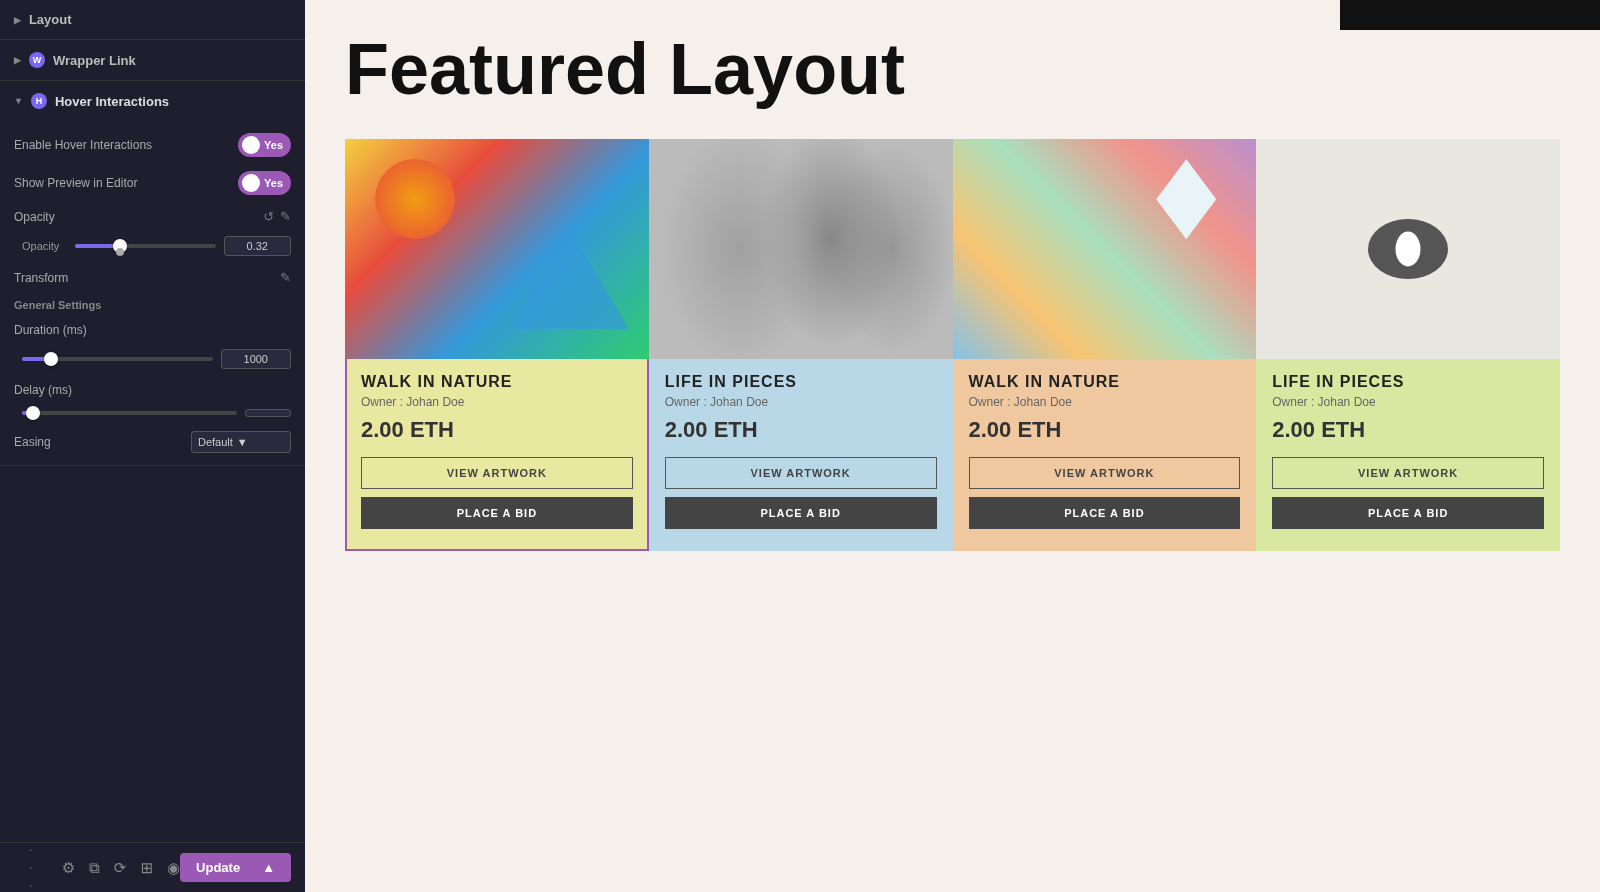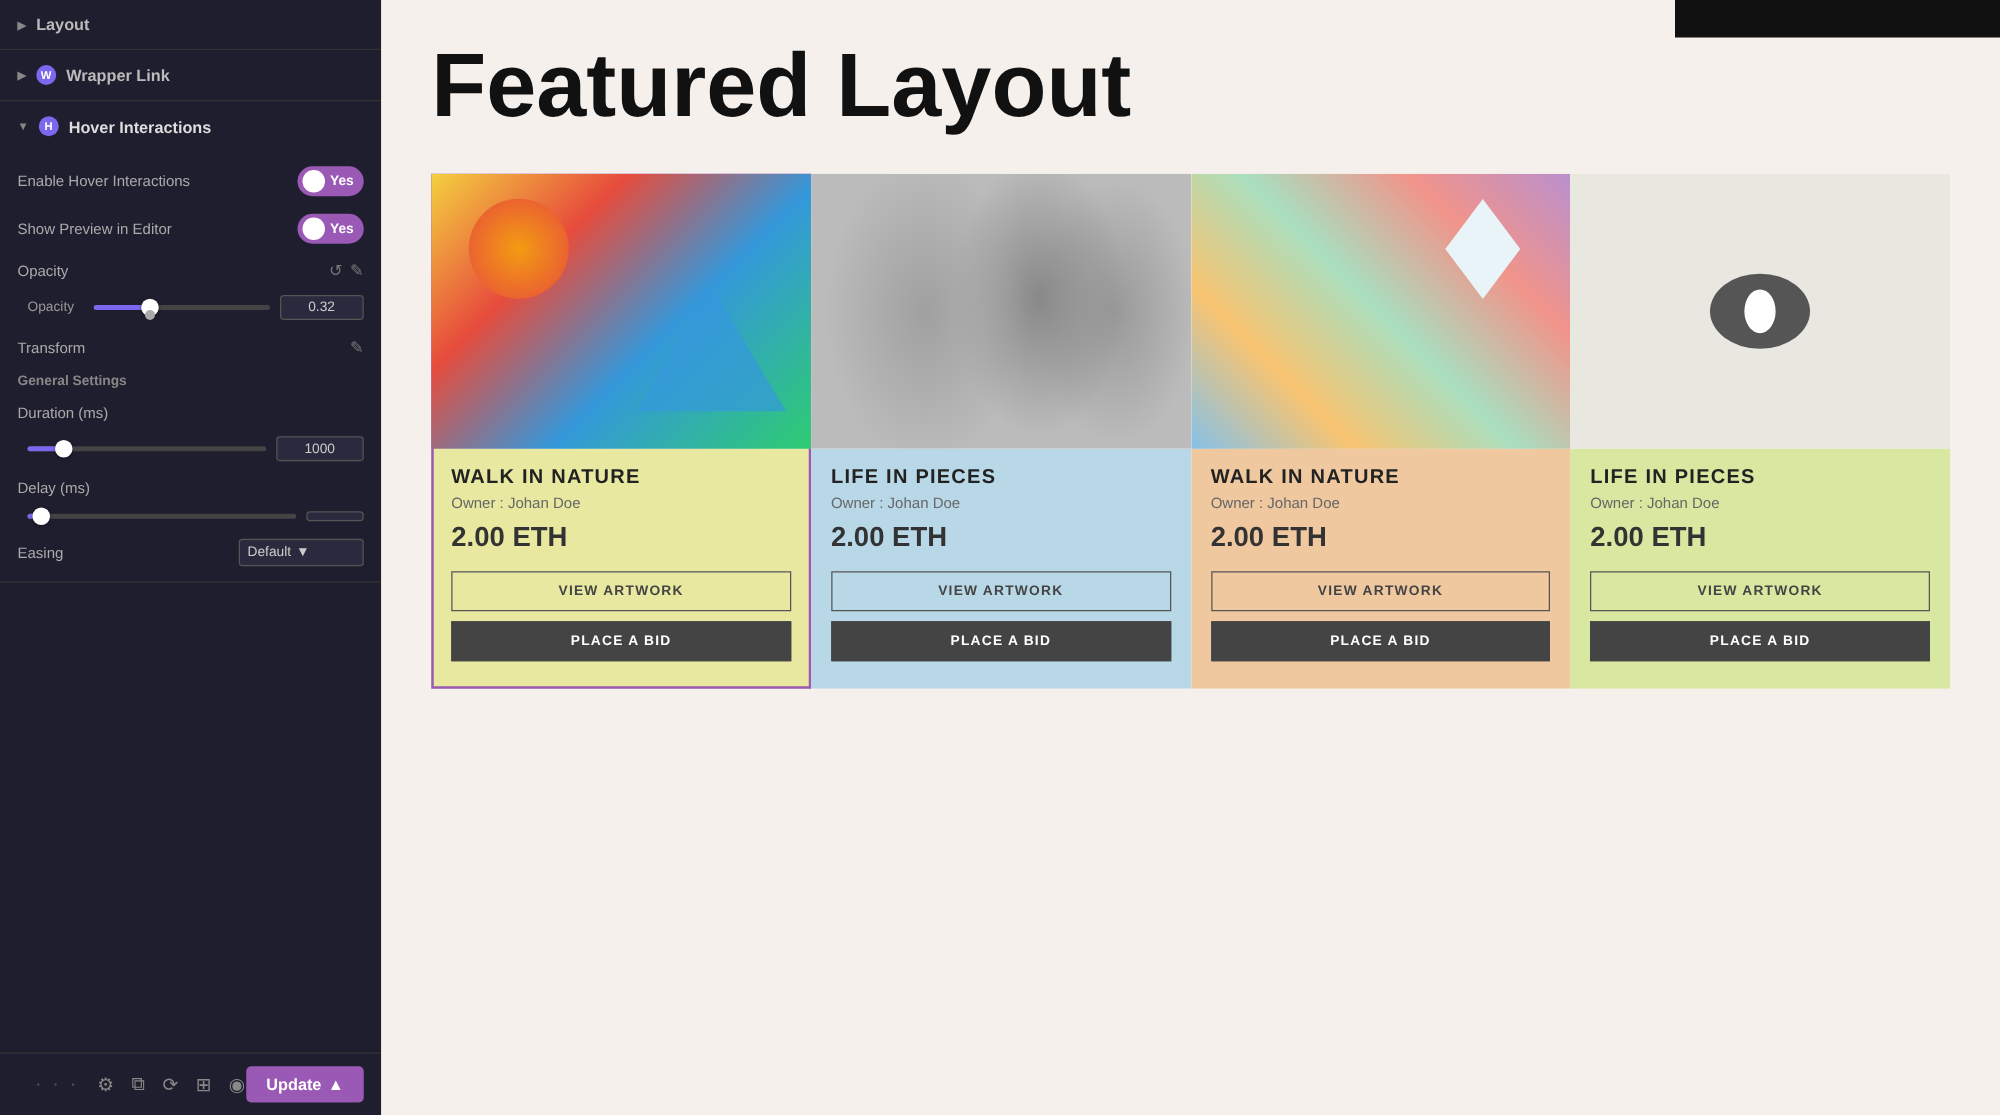--- a/index.html
+++ b/index.html
@@ -250,21 +250,21 @@
       background: #9b59b6;
       color: white;
       border: none;
       border-radius: 4px;
       padding: 7px 16px;
       font-size: 13px;
       font-weight: 600;
       cursor: pointer;
       display: flex;
       align-items: center;
-      gap: 5px;
+      gap: 22px;
     }
 
     .dots-row {
       padding: 8px 14px;
       color: #555;
       font-size: 16px;
       letter-spacing: 2px;
     }
 
     

